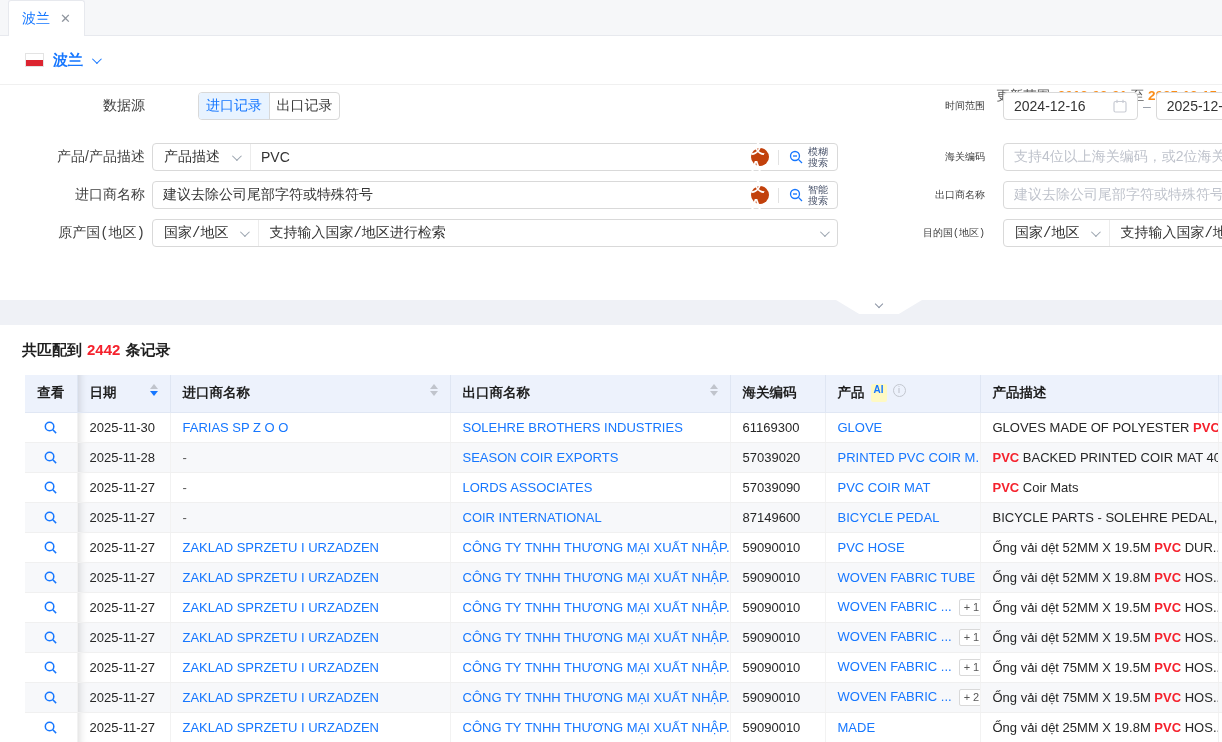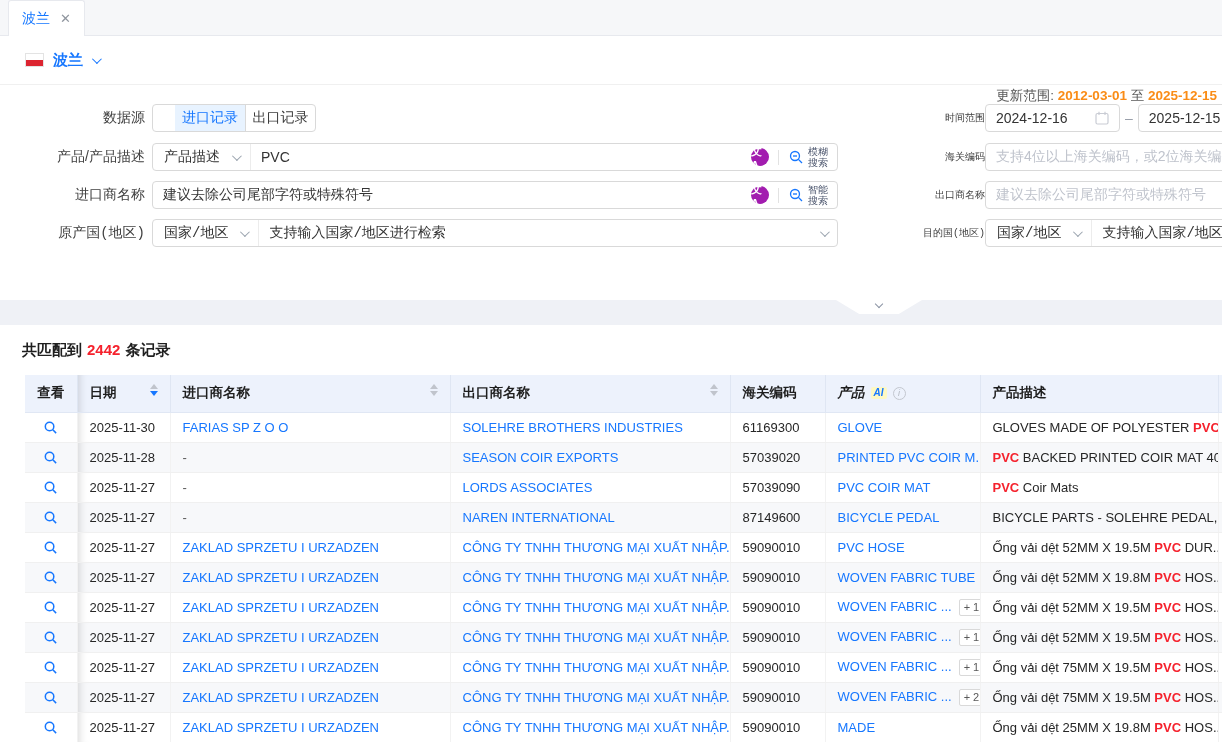--- a/index.html
+++ b/index.html
@@ -24,37 +24,37 @@
 
   
   .form { position:absolute; top:86px; left:0; right:0; height:214px; background:#fff; }
   .update { position:absolute; top:1px; right:5px; font-size:13.5px; color:#595959; }
   .update b { color:#fa8c16; font-weight:bold; }
   .frow { position:absolute; left:0; width:100%; height:28px; display:flex; align-items:center; }
   .lbl-l { width:145px; text-align:right; font-size:14px; color:#404040; flex:0 0 auto; }
   .ctl { margin-left:7px; }
   .rgt { position:absolute; left:860px; top:0; height:28px; display:flex; align-items:center; }
   .lbl-r { width:125px; text-align:right; font-size:10px; color:#404040; flex:0 0 auto; }
-  .rctl { margin-left:0; }
-
-  .seg { display:flex; height:28px; border:1px solid #d9d9d9; border-radius:4px; overflow:hidden; background:#fff;padding-left:22px; }
+  .rctl { margin-left:18px; }
+
+  .seg { display:flex; height:28px; border:1px solid #d9d9d9; border-radius:4px; overflow:hidden; background:#fff; }
   .seg .opt { min-width:70px; display:flex; align-items:center; justify-content:center; font-size:14px; color:#3c3c3c; cursor:pointer; padding:0 2px; }
   .seg .opt.on { background:#e8f3ff; color:#1677ff; }
   .seg .opt + .opt { border-left:1px solid #d9d9d9; }
 
   .ipt { height:28px; border:1px solid #d9d9d9; border-radius:4px; background:#fff; display:flex; align-items:center; padding:0 10px; font-size:14px; color:#333; }
   .ph { color:#bfc3cc; overflow:hidden; white-space:nowrap; }
   .dsep { margin:0 5px; color:#9aa0ab; font-size:14px; }
 
   .grp { display:flex; align-items:center; height:28px; border:1px solid #d9d9d9; border-radius:4px; background:#fff; }
   .gsel { display:flex; align-items:center; gap:12px; padding:0 11px; height:100%; border-right:1px solid #ececec; font-size:14px; color:#333; flex:0 0 auto; }
   .gval { flex:1; padding:0 10px; font-size:14px; color:#333; overflow:hidden; white-space:nowrap; }
   .sfx { display:flex; align-items:center; gap:9px; padding-right:9px; flex:0 0 auto; }
   .vdiv { width:1px; height:15px; background:#e2e2e2; }
-  .tr-ic { width:18px; height:18px; border-radius:9px; background:#a21caf; color:#fff; font-size:11px; font-weight:bold; display:flex; align-items:center; justify-content:center; letter-spacing:0; cursor:pointer; }
+  .tr-ic { width:18px; height:18px; border-radius:9px; background:#c2410c; color:#fff; font-size:14px; font-weight:bold; display:flex; align-items:center; justify-content:center; letter-spacing:0; cursor:pointer; }
   .sbtn { display:flex; align-items:center; gap:4px; cursor:pointer; }
   .stxt { font-size:10px; line-height:11px; color:#49536b; }
   .grp .endchev { margin-right:10px; flex:0 0 auto; }
 
   .chkrow { position:absolute; left:25px; display:flex; align-items:center; gap:24px; }
   .chk { display:flex; align-items:center; gap:7px; cursor:pointer; }
   .chk .box { width:14px; height:14px; border:1px solid #cfd3da; border-radius:2px; background:#fff; flex:0 0 auto; }
   .chk .txt { font-size:14px; color:#333; }
 
   
@@ -65,21 +65,21 @@
   
   .results { position:absolute; top:325px; left:0; right:0; bottom:0; background:#fff; }
   .summary { position:absolute; top:16px; left:22px; font-size:15px; font-weight:bold; color:#1f1f1f; }
   .summary .cnt { color:#f5222d; padding:0 5px; }
 
   .twrap { position:absolute; top:50px; left:25px; width:1197px; bottom:0; overflow:hidden; }
   table { border-collapse:collapse; table-layout:fixed; width:1197px; }
   thead th { height:37px; background:#edf2fc; border-bottom:1px solid #e0e7f4; border-right:1px solid #dfe6f3; font-size:13.5px; font-weight:bold; color:#1f1f1f; padding:0 12px; text-align:left; }
   thead th:last-child { border-right:none; }
   .thflex { display:flex; justify-content:space-between; }
-  .thleft { display:flex; align-items:center; gap:6px;font-style:italic; }
+  .thleft { display:flex; gap:6px; }
   .sorter { display:inline-flex; flex-direction:column; gap:2px; cursor:pointer; }
   .cu { width:0; height:0; border-left:4px solid transparent; border-right:4px solid transparent; border-bottom:5px solid #c0c4cc; }
   .cd { width:0; height:0; border-left:4px solid transparent; border-right:4px solid transparent; border-top:5px solid #c0c4cc; }
   .cd.on { border-top-color:#1677ff; }
   .ai-badge { background:#fef9c3; color:#1677ff; font-size:10px; font-weight:bold; border-radius:2px; padding:1px 3px; line-height:1; }
   .info-icon { width:13px; height:13px; border-radius:50%; border:1px solid #c3c7cf; color:#b4b9c2; font-size:9px; line-height:11px; text-align:center; display:inline-block; font-weight:normal; cursor:pointer; }
 
   tbody td { height:30px; border-bottom:1px solid #f0f0f0; border-right:1px solid #f2f2f2; padding:0 12px; font-size:13px; color:#262626; white-space:nowrap; overflow:hidden; }
   tbody td:last-child { border-right:none; }
   tbody tr:nth-child(even) { background:#f7f8fa; }
@@ -115,21 +115,21 @@
 
   <div class="form">
 
     <div class="update">
       <span>更新范围:</span>
       <b>2012-03-01</b>
       <span>至</span>
       <b>2025-12-15</b>
     </div>
 
-    <div class="frow" style="top:18px;">
+    <div class="frow" style="top:6px;gap:46px;">
       <span class="lbl-l">数据源</span>
       <div class="ctl seg">
         <span class="opt on">进口记录</span>
         <span class="opt">出口记录</span>
       </div>
       <div class="rgt">
         <span class="lbl-r">时间范围</span>
         <div class="rctl ipt" style="width:135px;">
           <span style="flex:1;">2024-12-16</span>
           <svg width="14" height="14" viewBox="0 0 14 14">
@@ -362,21 +362,21 @@
     <td class="c-view">
       <span class="view-icon">
         <svg width="15" height="15" viewBox="0 0 24 24" fill="none" stroke="#1677ff" stroke-width="2.4">
                     <circle cx="10.5" cy="10.5" r="6.8"></circle>
                     <line x1="15.7" y1="15.7" x2="21" y2="21"></line>
                   </svg>
       </span>
     </td>
     <td class="c-date">2025-11-27</td>
     <td><a class="lnk imp plain">-</a></td>
-    <td><a class="lnk exp">NAREN INTERNATIONAL</a></td>
+    <td><a class="lnk exp">COIR INTERNATIONAL</a></td>
     <td class="c-hs">87149600</td>
     <td><a class="lnk prod">BICYCLE PEDAL</a></td>
     <td><span class="pre">BICYCLE PARTS - SOLEHRE PEDAL, </span><b class="hl">PVC</b><span class="post"></span></td>
     <td></td>
   </tr>
             <tr>
     <td class="c-view">
       <span class="view-icon">
         <svg width="15" height="15" viewBox="0 0 24 24" fill="none" stroke="#1677ff" stroke-width="2.4">
                     <circle cx="10.5" cy="10.5" r="6.8"></circle>

